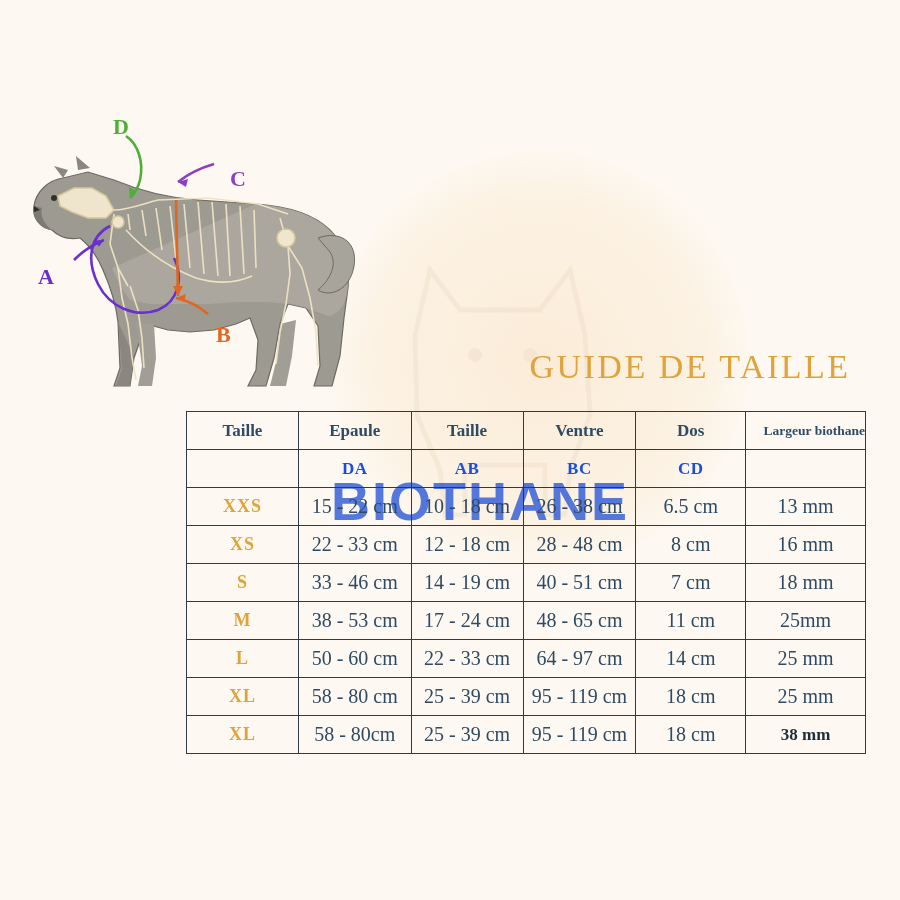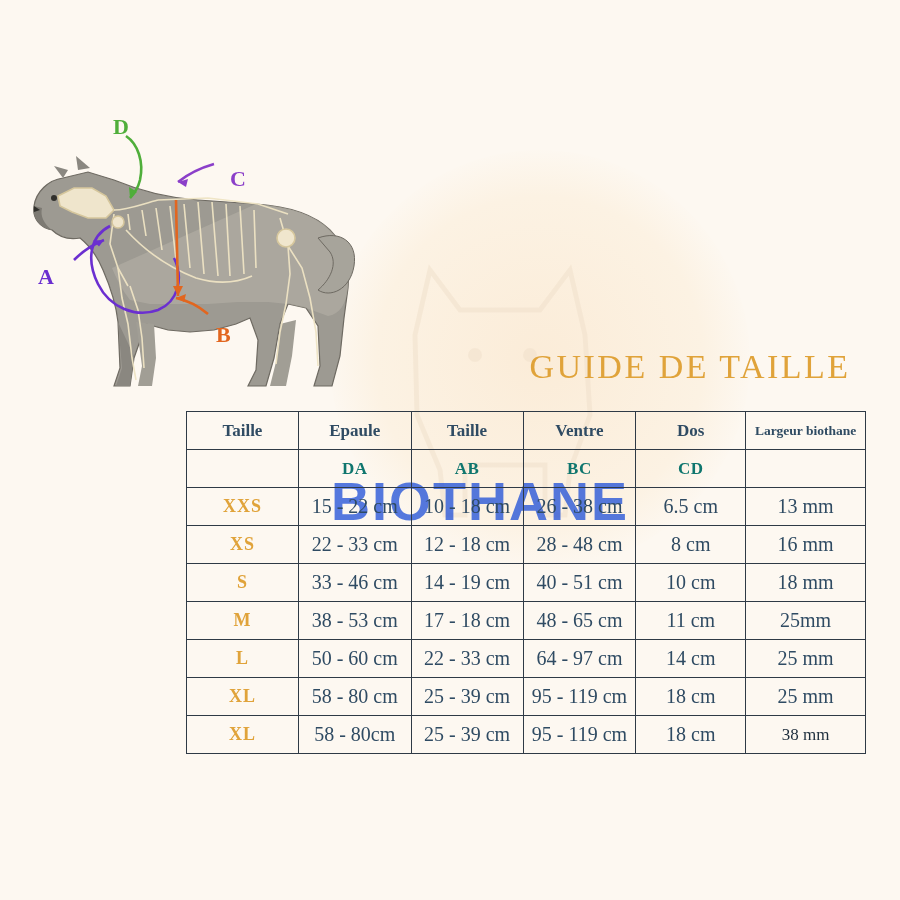--- a/index.html
+++ b/index.html
@@ -84,50 +84,51 @@
     width: 680px;
     border-collapse: collapse;
     z-index: 3;
     background: transparent;
     padding-left: 30px;
   }
   .size-table td, .size-table th {
     border: 1px solid #2f3a46;
     text-align: center;
     font-family: "Liberation Serif", serif;
-    color: #0f766e;
+    color: #1d4ed8;
     font-size: 16px;
     padding: 0;
     height: 37px;
     background: transparent;
   }
   .size-table .hdr {
     font-size: 17px;
     color: #2f4b63;
   }
   .size-table .hdr.small {
     font-size: 13.5px;
+    text-align: right;
   }
   .size-table .code {
     font-weight: bold;
     font-size: 17px;
     letter-spacing: .5px;
   }
   .size-table .size-name {
     color: #e0a33a;
     font-weight: bold;
     font-size: 18px;
     letter-spacing: 1px;
   }
   .size-table .val {
     font-size: 20px;
     color: #2f4b63;
   }
   .size-table .val.bold {
-    font-weight: normal;
+    font-weight: bold;
     font-size: 17px;
     color: #1d2d3c;
   }
   .col-taille  { width: 112px; }
   .col-epaule  { width: 113px; }
   .col-dessous { width: 112px; }
   .col-ventre  { width: 113px; }
   .col-dos     { width: 110px; }
   .col-biothane{ width: 120px; }
 
@@ -273,27 +274,27 @@
       <td class="val">12 - 18 cm</td>
       <td class="val">28 - 48 cm</td>
       <td class="val">8 cm</td>
       <td class="val">16 mm</td>
     </tr>
     <tr>
       <td class="size-name">S</td>
       <td class="val">33 - 46 cm</td>
       <td class="val">14 - 19 cm</td>
       <td class="val">40 - 51 cm</td>
-      <td class="val">10 cm</td>
+      <td class="val">7 cm</td>
       <td class="val">18 mm</td>
     </tr>
     <tr>
       <td class="size-name">M</td>
       <td class="val">38 - 53 cm</td>
-      <td class="val">17 - 18 cm</td>
+      <td class="val">17 - 24 cm</td>
       <td class="val">48 - 65 cm</td>
       <td class="val">11 cm</td>
       <td class="val">25mm</td>
     </tr>
     <tr>
       <td class="size-name">L</td>
       <td class="val">50 - 60 cm</td>
       <td class="val">22 - 33 cm</td>
       <td class="val">64 - 97 cm</td>
       <td class="val">14 cm</td>

